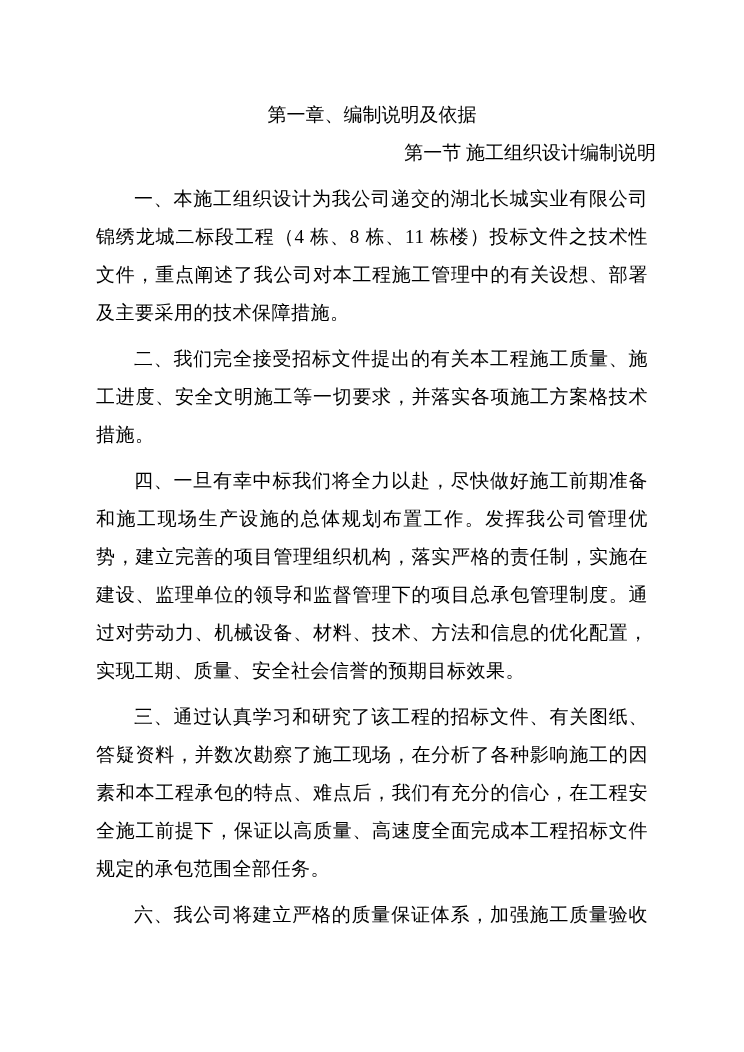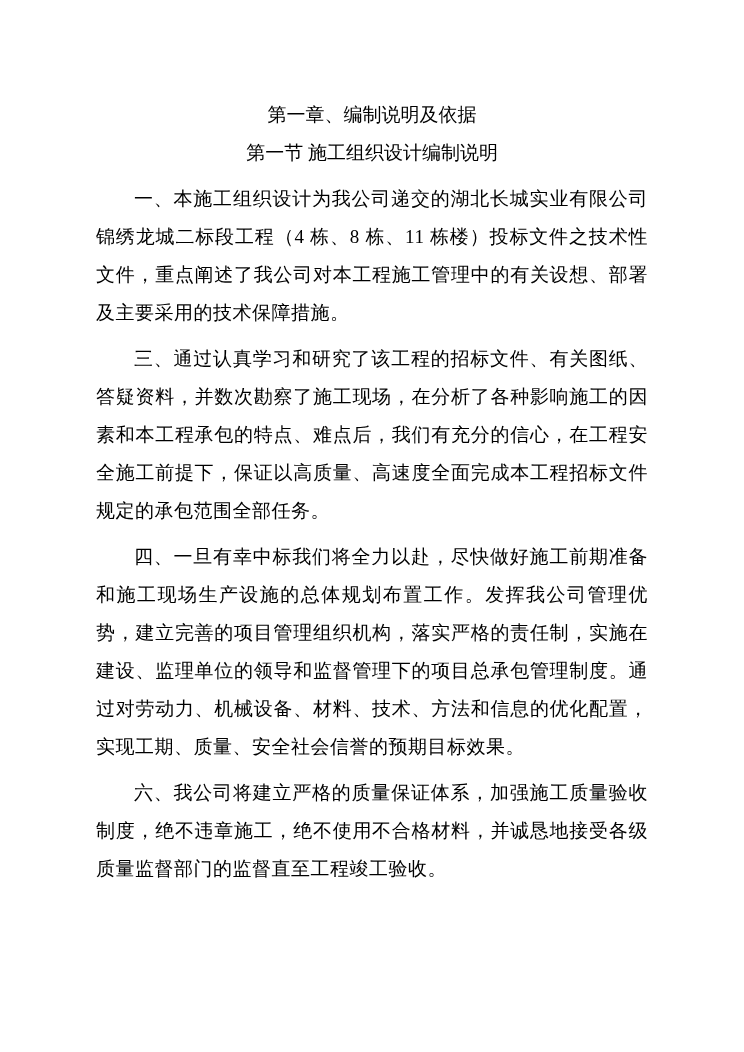--- a/index.html
+++ b/index.html
@@ -25,36 +25,37 @@
     margin: 0;
     font-size: 19px;
     font-weight: normal;
     text-align: center;
     line-height: 38px;
   }
   .subtitle {
     margin: 0;
     font-size: 19px;
     font-weight: normal;
-    text-align: center;
+    text-align: right;
     line-height: 38px;
   }
   .para {
     margin: 8px;
     text-indent: 2em;
     text-align: justify;
     text-justify: inter-ideograph;
     line-height: 38px;
     letter-spacing: 0.5px;
   }
 </style>
 </head>
 <body>
 
 <div class="page">
   <h1 class="title">第一章、编制说明及依据</h1>
   <h2 class="subtitle">第一节 施工组织设计编制说明</h2>
   <p class="para">一、本施工组织设计为我公司递交的湖北长城实业有限公司锦绣龙城二标段工程（4 栋、8 栋、11 栋楼）投标文件之技术性文件，重点阐述了我公司对本工程施工管理中的有关设想、部署及主要采用的技术保障措施。</p>
+  <p class="para">二、我们完全接受招标文件提出的有关本工程施工质量、施工进度、安全文明施工等一切要求，并落实各项施工方案格技术措施。</p>
+  <p class="para">四、一旦有幸中标我们将全力以赴，尽快做好施工前期准备和施工现场生产设施的总体规划布置工作。发挥我公司管理优势，建立完善的项目管理组织机构，落实严格的责任制，实施在建设、监理单位的领导和监督管理下的项目总承包管理制度。通过对劳动力、机械设备、材料、技术、方法和信息的优化配置，实现工期、质量、安全社会信誉的预期目标效果。</p>
   <p class="para">三、通过认真学习和研究了该工程的招标文件、有关图纸、答疑资料，并数次勘察了施工现场，在分析了各种影响施工的因素和本工程承包的特点、难点后，我们有充分的信心，在工程安全施工前提下，保证以高质量、高速度全面完成本工程招标文件规定的承包范围全部任务。</p>
-  <p class="para">四、一旦有幸中标我们将全力以赴，尽快做好施工前期准备和施工现场生产设施的总体规划布置工作。发挥我公司管理优势，建立完善的项目管理组织机构，落实严格的责任制，实施在建设、监理单位的领导和监督管理下的项目总承包管理制度。通过对劳动力、机械设备、材料、技术、方法和信息的优化配置，实现工期、质量、安全社会信誉的预期目标效果。</p>
   <p class="para">六、我公司将建立严格的质量保证体系，加强施工质量验收制度，绝不违章施工，绝不使用不合格材料，并诚恳地接受各级质量监督部门的监督直至工程竣工验收。</p>
 
 </div>
 
 </body></html>

